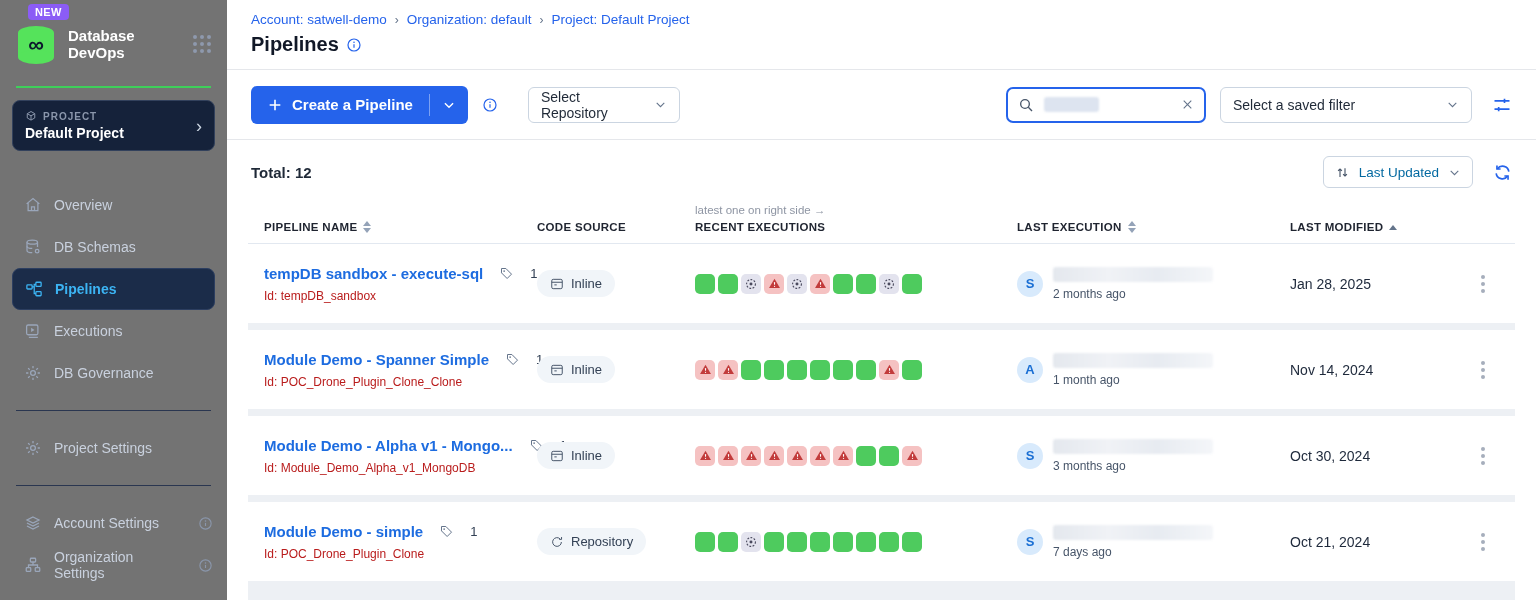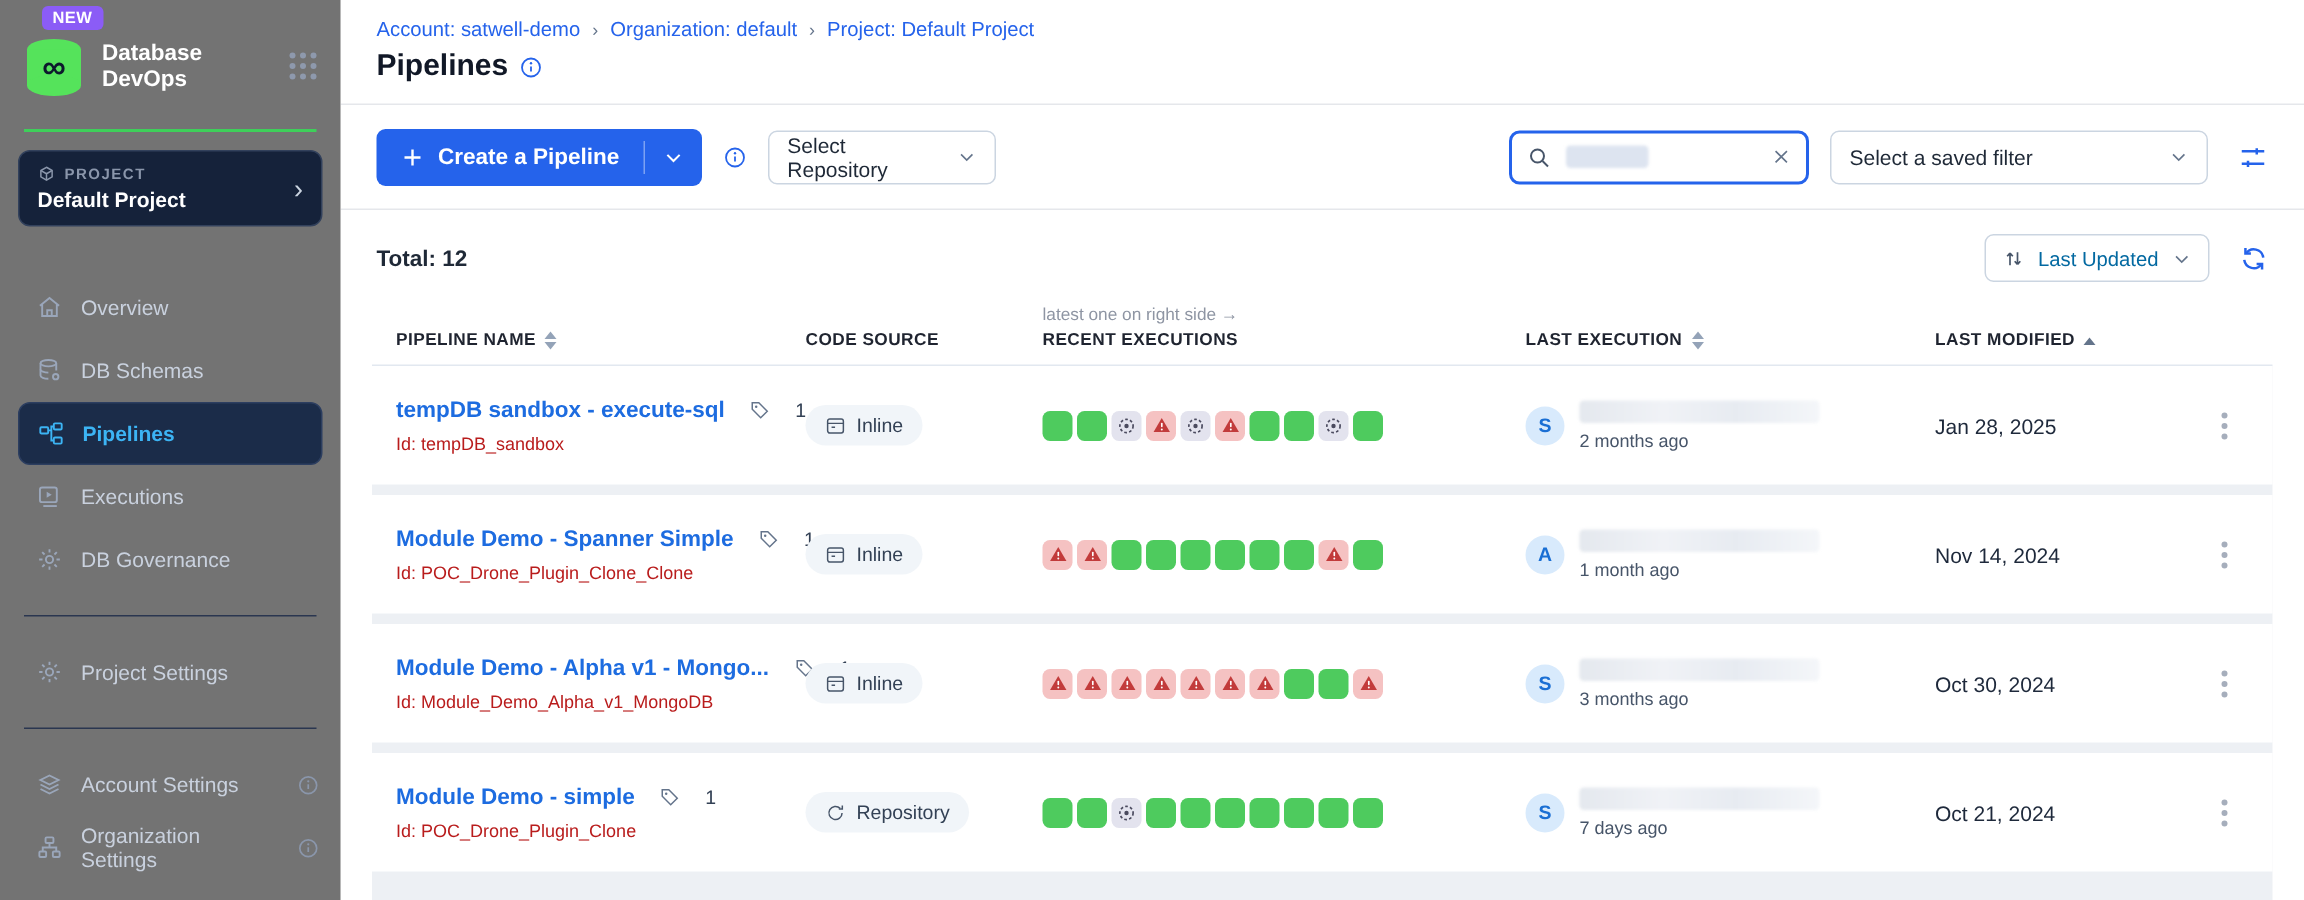--- a/index.html
+++ b/index.html
@@ -48,21 +48,21 @@
   .page-title { font-size:20px; font-weight:700; color:#111827; }
   .info-ic { color:#2563eb; display:flex; cursor:pointer; }
   .info-ic.gray { color:#8a96ab; }
 
   .toolbar { height:70px; min-height:70px; display:flex; align-items:center; padding:0 24px; border-bottom:1px solid #e5e7eb; gap:14px; }
   .create-btn { display:flex; align-items:center; background:#2563eb; border-radius:6px; height:38px; color:#fff; cursor:pointer; overflow:hidden; }
   .create-main { display:flex; align-items:center; gap:9px; padding:0 16px; font-size:15px; font-weight:700; }
   .create-split { width:1px; align-self:stretch; margin:8px 0; background:rgba(255,255,255,.4); }
   .create-caret { width:38px; display:flex; align-items:center; justify-content:center; }
   .select-box { display:flex; align-items:center; justify-content:space-between; gap:10px; height:36px; border:1px solid #cbd5e1; border-radius:6px; background:#fff; padding:0 12px; font-size:14px; color:#1f2937; cursor:pointer; }
-  .sel-repo { width:152px; }
+  .sel-repo { width:152px; margin-left:16px; }
   .sel-filter { width:252px; }
   .chev { color:#64748b; display:flex; }
 
   .search-wrap { margin-left:auto; display:flex; align-items:center; gap:10px; width:200px; height:36px; border:2px solid #2563eb; border-radius:7px; padding:0 10px; background:#fff; }
   .search-blob { width:55px; height:15px; background:#dde4f0; border-radius:3px; filter:blur(1px); }
   .search-clear { margin-left:auto; color:#64748b; cursor:pointer; display:flex; }
   .sliders-btn { color:#2563eb; display:flex; cursor:pointer; margin-left:6px; }
 
   .content { flex:1; display:flex; flex-direction:column; padding:0 21px; overflow:hidden; }
   .total-row { height:64px; min-height:64px; display:flex; align-items:center; justify-content:space-between; padding:0 3px; }

